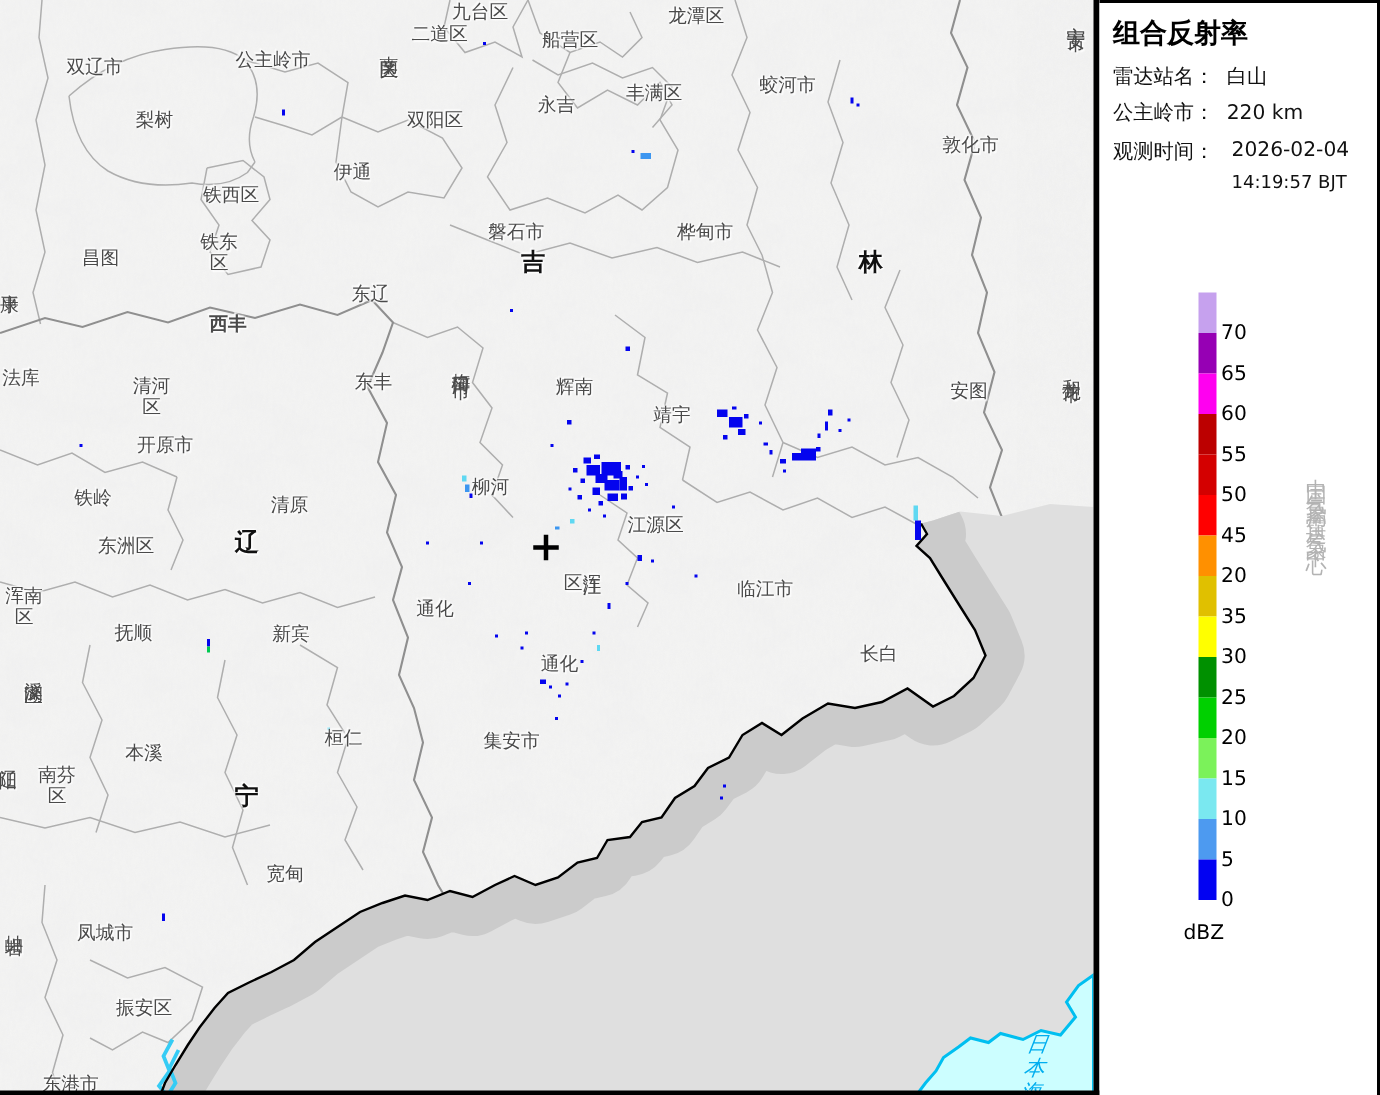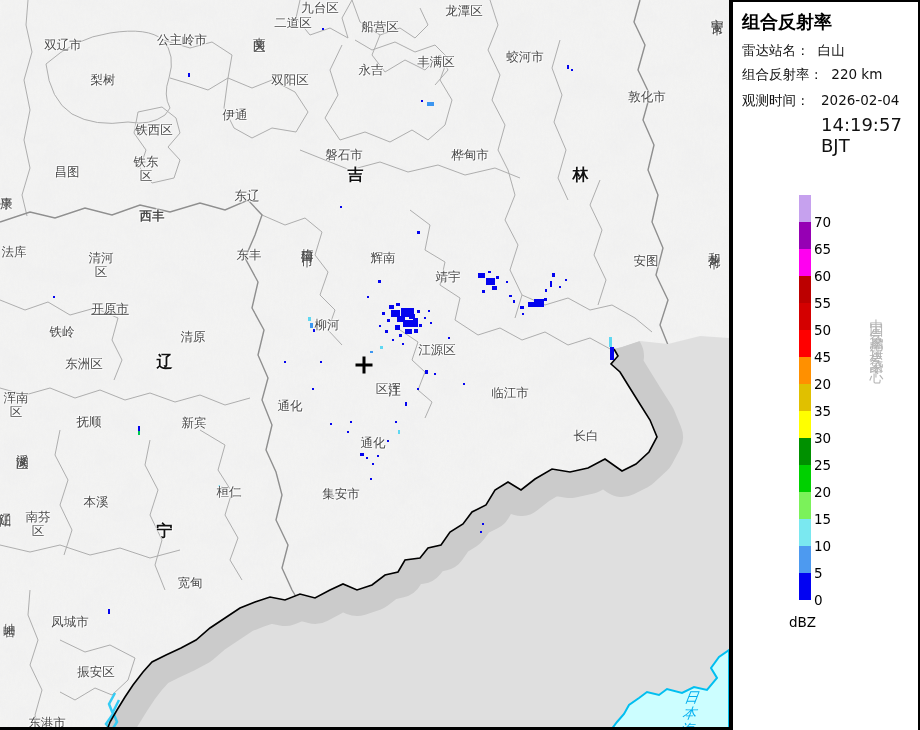--- a/index.html
+++ b/index.html
@@ -24,21 +24,21 @@
   
   #panel{position:absolute;left:733px;top:0;width:187px;height:730px;background:#fff;
     border-top:2px solid #000;border-right:2px solid #000;box-sizing:border-box;}
   #panel-title{position:absolute;left:9px;top:8px;font-size:18px;font-weight:bold;color:#000;}
   .info-row{position:absolute;left:9px;font-size:13.5px;color:#111;white-space:nowrap;}
   .info-label{display:inline-block;}
   .info-value{display:inline-block;}
   #row-station{top:40px;}
   #row-range{top:64px;}
   #row-time{top:90px;}
-  #time-line2{position:absolute;left:88px;top:112px;font-size:18px;color:#111;}
+  #time-line2{position:absolute;left:88px;top:112px;font-size:12px;color:#111;}
   #row-time .info-value{position:absolute;left:79px;}
   #row-station .info-value{margin-left:4px;}
   #row-range .info-value{margin-left:4px;}
   
   #legend-bar{position:absolute;left:66px;top:193px;width:12px;}
   .legend-seg{width:12px;height:27px;}
   .legend-tick{position:absolute;left:81px;font-size:13.5px;color:#000;transform:translateY(-50%);}
   #legend-unit{position:absolute;left:56px;top:612px;font-size:13.5px;color:#000;}
   
   #watermark{position:absolute;left:135px;top:306px;writing-mode:vertical-rl;
@@ -230,21 +230,21 @@
         <div class="map-label" style="left: 344px; top: 155px;">磐石市</div>
         <div class="map-label" style="left: 470px; top: 155px;">桦甸市</div>
         <div class="map-label" style="left: 525px; top: 57px;">蛟河市</div>
         <div class="map-label" style="left: 647px; top: 97px;">敦化市</div>
         <div class="map-label v" style="left: 717px; top: 8px;">宁安市</div>
         <div class="map-label v" style="left: 714px; top: 242px;">和龙市</div>
         <div class="map-label" style="left: 646px; top: 261px;">安图</div>
         <div class="map-label" style="left: 152px; top: 216px; font-weight: bold;">西丰</div>
         <div class="map-label" style="left: 101px; top: 265px;">清河
 区</div>
-        <div class="map-label" style="left: 110px; top: 309px; text-decoration: underline;">开原市</div>
+        <div class="map-label" style="left: 110px; top: 297px;">开原市</div>
         <div class="map-label" style="left: 62px; top: 332px;">铁岭</div>
         <div class="map-label" style="left: 193px; top: 337px;">清原</div>
         <div class="map-label" style="left: 84px; top: 364px;">东洲区</div>
         <div class="map-label" style="left: 247px; top: 196px;">东辽</div>
         <div class="map-label" style="left: 249px; top: 255px;">东丰</div>
         <div class="map-label v" style="left: 307px; top: 238px;">梅河口市</div>
         <div class="map-label" style="left: 383px; top: 258px;">辉南</div>
         <div class="map-label" style="left: 448px; top: 277px;">靖宇</div>
         <div class="map-label" style="left: 327px; top: 325px;">柳河</div>
         <div class="map-label" style="left: 437px; top: 350px;">江源区</div>
@@ -283,21 +283,21 @@
   <div id="bottom-bar"></div>
 
   <div id="panel">
     <div id="panel-title">组合反射率</div>
 
     <div class="info-row" id="row-station">
       <span class="info-label">雷达站名：</span>
       <span class="info-value">白山</span>
     </div>
     <div class="info-row" id="row-range">
-      <span class="info-label">组合反射率：</span>
+      <span class="info-label">公主岭市：</span>
       <span class="info-value">220 km</span>
     </div>
     <div class="info-row" id="row-time">
       <span class="info-label">观测时间：</span>
       <span class="info-value">2026-02-04</span>
     </div>
     <div id="time-line2">14:19:57 BJT</div>
 
     <div id="legend-bar">
         <div class="legend-seg" style="background: rgb(198, 161, 238);"></div>

